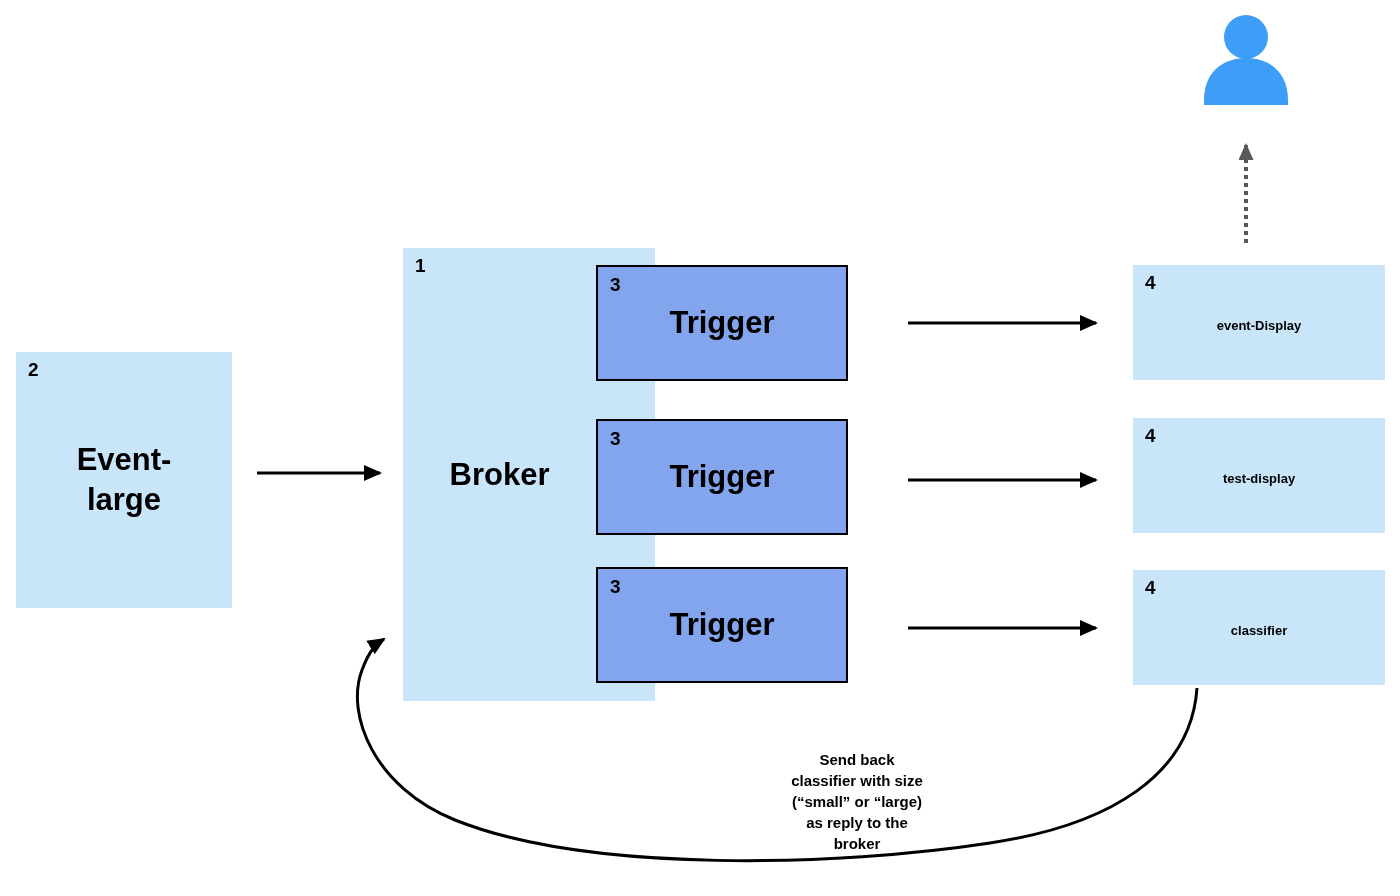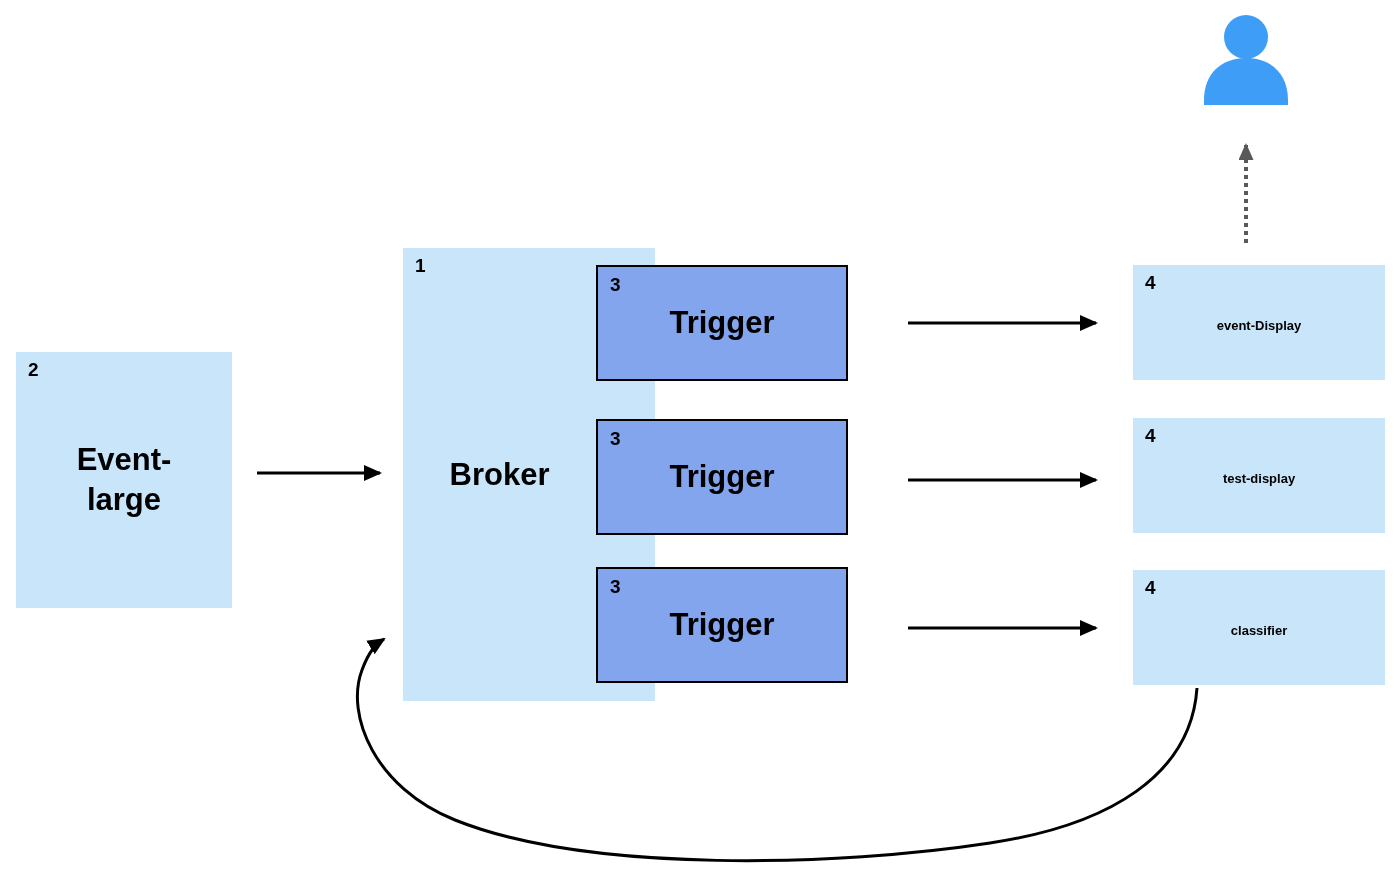--- a/index.html
+++ b/index.html
@@ -138,20 +138,25 @@
     </div>
   </div>
 
   <div class="box-light" style="left:1133px; top:570px; width:252px; height:115px; z-index:1;">
     <span class="badge">4</span>
     <div class="center-label">
       <span class="label-sm">classifier</span>
     </div>
   </div>
 
+  <div class="note">Send back
+classifier with size
+(“small” or “large)
+as reply to the
+broker</div>
 
   <svg class="overlay" width="1400" height="896" viewBox="0 0 1400 896">
     <defs>
       <marker id="mk-black" markerUnits="userSpaceOnUse" markerWidth="18" markerHeight="16" refX="16" refY="8" orient="auto">
         <path d="M0,0 L18,8 L0,16 Z" fill="#000000"></path>
       </marker>
       <marker id="mk-gray" markerUnits="userSpaceOnUse" markerWidth="17" markerHeight="15" refX="15" refY="7.5" orient="auto">
         <path d="M0,0 L17,7.5 L0,15 Z" fill="#595959"></path>
       </marker>
     </defs>

